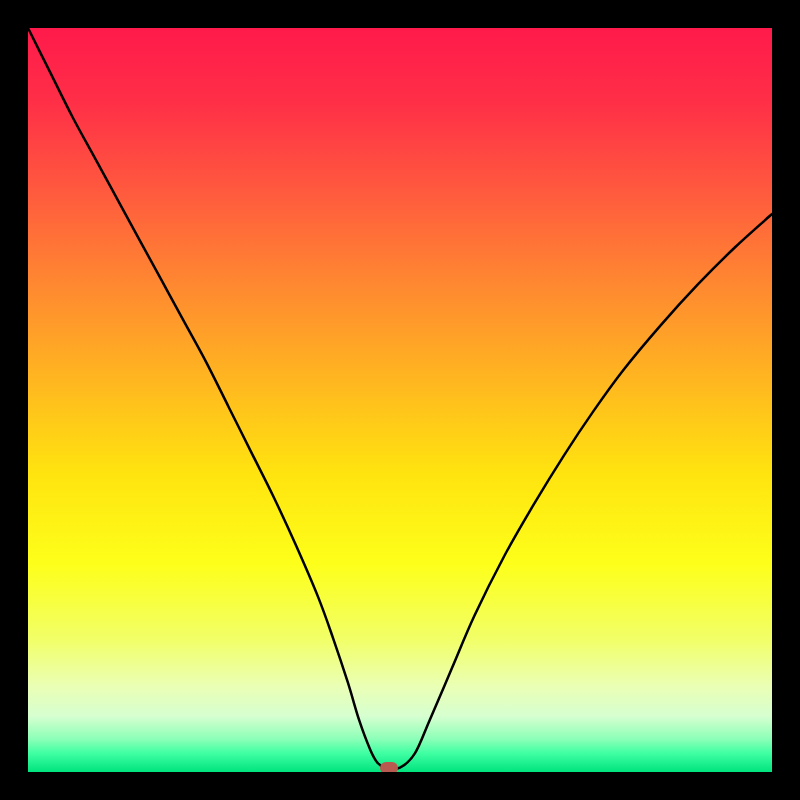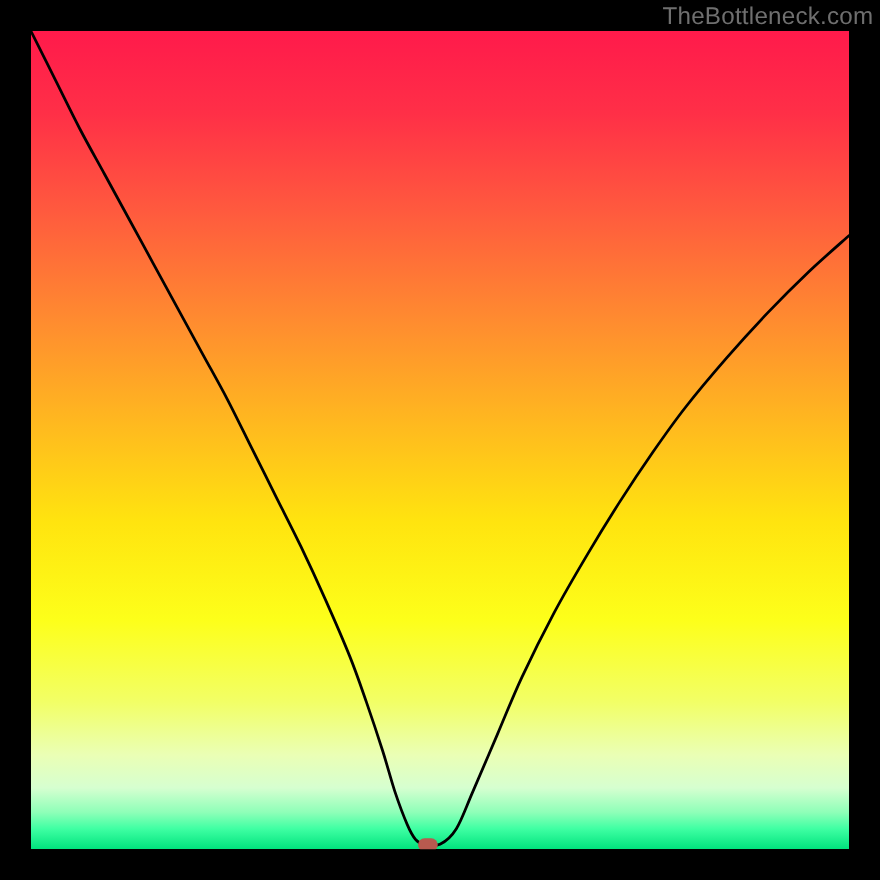--- a/index.html
+++ b/index.html
@@ -51,21 +51,20 @@
     font-size: 22px;
     font-weight: 500;
     letter-spacing: 0.2px;
     user-select: none;
   }
 </style>
 </head>
 <body>
 
 <div class="stage">
-  <div class="watermark">TheBottleneck.com</div>
   <div class="plot-area">
     <svg class="gradient" viewBox="0 0 100 100" preserveAspectRatio="none">
       <defs>
         <linearGradient id="bg-grad" x1="0" y1="0" x2="0" y2="1">
             <stop offset="0%" stop-color="#ff1a4b"></stop>
             <stop offset="10%" stop-color="#ff2f47"></stop>
             <stop offset="22%" stop-color="#ff5a3e"></stop>
             <stop offset="35%" stop-color="#ff8a30"></stop>
             <stop offset="48%" stop-color="#ffb91f"></stop>
             <stop offset="60%" stop-color="#ffe40f"></stop>

